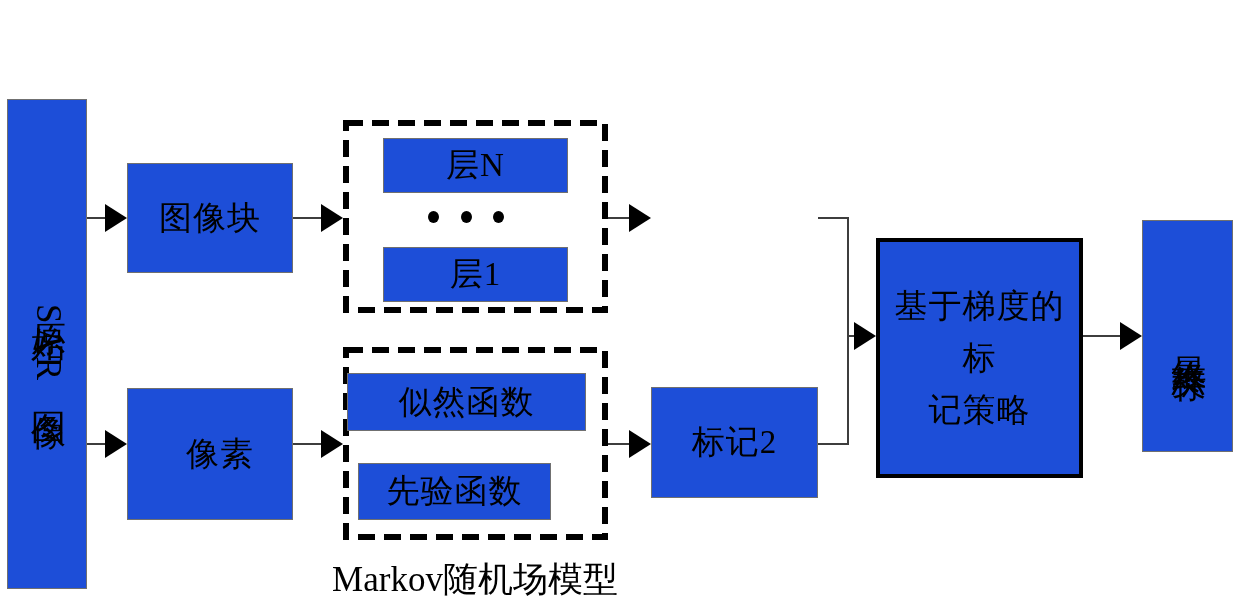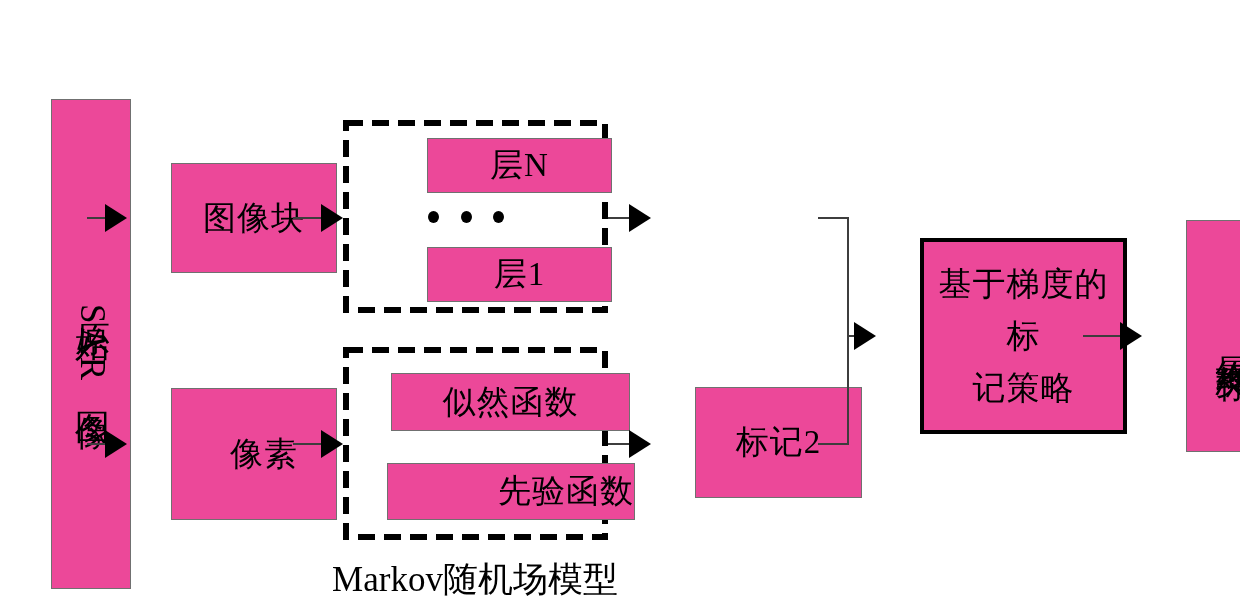--- a/index.html
+++ b/index.html
@@ -1,23 +1,23 @@
 <!DOCTYPE html>
 <html><head>
 <meta charset="utf-8">
 <style>
   html,body{margin:0;padding:0;background:#fff;}
   .stage{
     position:relative;width:1240px;height:605px;background:#fff;overflow:hidden;
     font-family:"Liberation Serif","DejaVu Serif",serif;color:#000;
   }
   .box{
-    position:absolute;border:1px solid #707070;background:#ec4899;
+    position:absolute;border:1px solid #707070;background:#1d4ed8;
     display:flex;align-items:center;justify-content:center;
-    font-size:33px;letter-spacing:1px;text-align:center;box-sizing:border-box;margin-left:44px;
+    font-size:33px;letter-spacing:1px;text-align:center;box-sizing:border-box;
   }
   .box.vtext{
     writing-mode:vertical-rl;text-orientation:mixed;letter-spacing:4px;font-size:35px;
   }
   .box.bold{
     border:4px solid #000;font-size:33px;line-height:52px;flex-direction:column;
   }
   .box.bold span{display:block;}
   .grouplabel{
     position:absolute;text-align:center;font-size:35px;letter-spacing:0px;line-height:47px;
@@ -73,32 +73,32 @@
   </div>
 
   <svg class="dashedbox" style="left:343px;top:347px;" width="265" height="193">
     <rect x="3" y="3" width="259" height="187" fill="none" stroke="#000" stroke-width="6" stroke-dasharray="17 9"></rect>
   </svg>
 
   <div class="box" style="left:347px;top:373px;width:239px;height:58px;">
     <span>似然函数</span>
   </div>
 
-  <div class="box" style="left:343px;top:463px;width:248px;height:57px;justify-content:flex-end;">
+  <div class="box" style="left:358px;top:463px;width:193px;height:57px;">
     <span>先验函数</span>
   </div>
 
   <div class="grouplabel" style="left:330px;top:556px;width:290px;">Markov随机场模型</div>
 
 
   <div class="box" style="left:651px;top:387px;width:167px;height:111px;">
     <span>标记2</span>
   </div>
 
-  <div class="box bold" style="left:876px;top:238px;width:207px;height:196px;">
+  <div class="box bold" style="left:876px;top:238px;width:207px;height:240px;">
     <span>基于梯度的标</span>
     <span>记策略</span>
   </div>
 
   <div class="box vtext" style="left:1142px;top:220px;width:91px;height:232px;">
     <span>最终类标</span>
   </div>
 
   <div class="hline" style="left:87px;top:217px;width:20px;"></div>
   <div class="arr" style="left:105px;top:204px;"></div>

